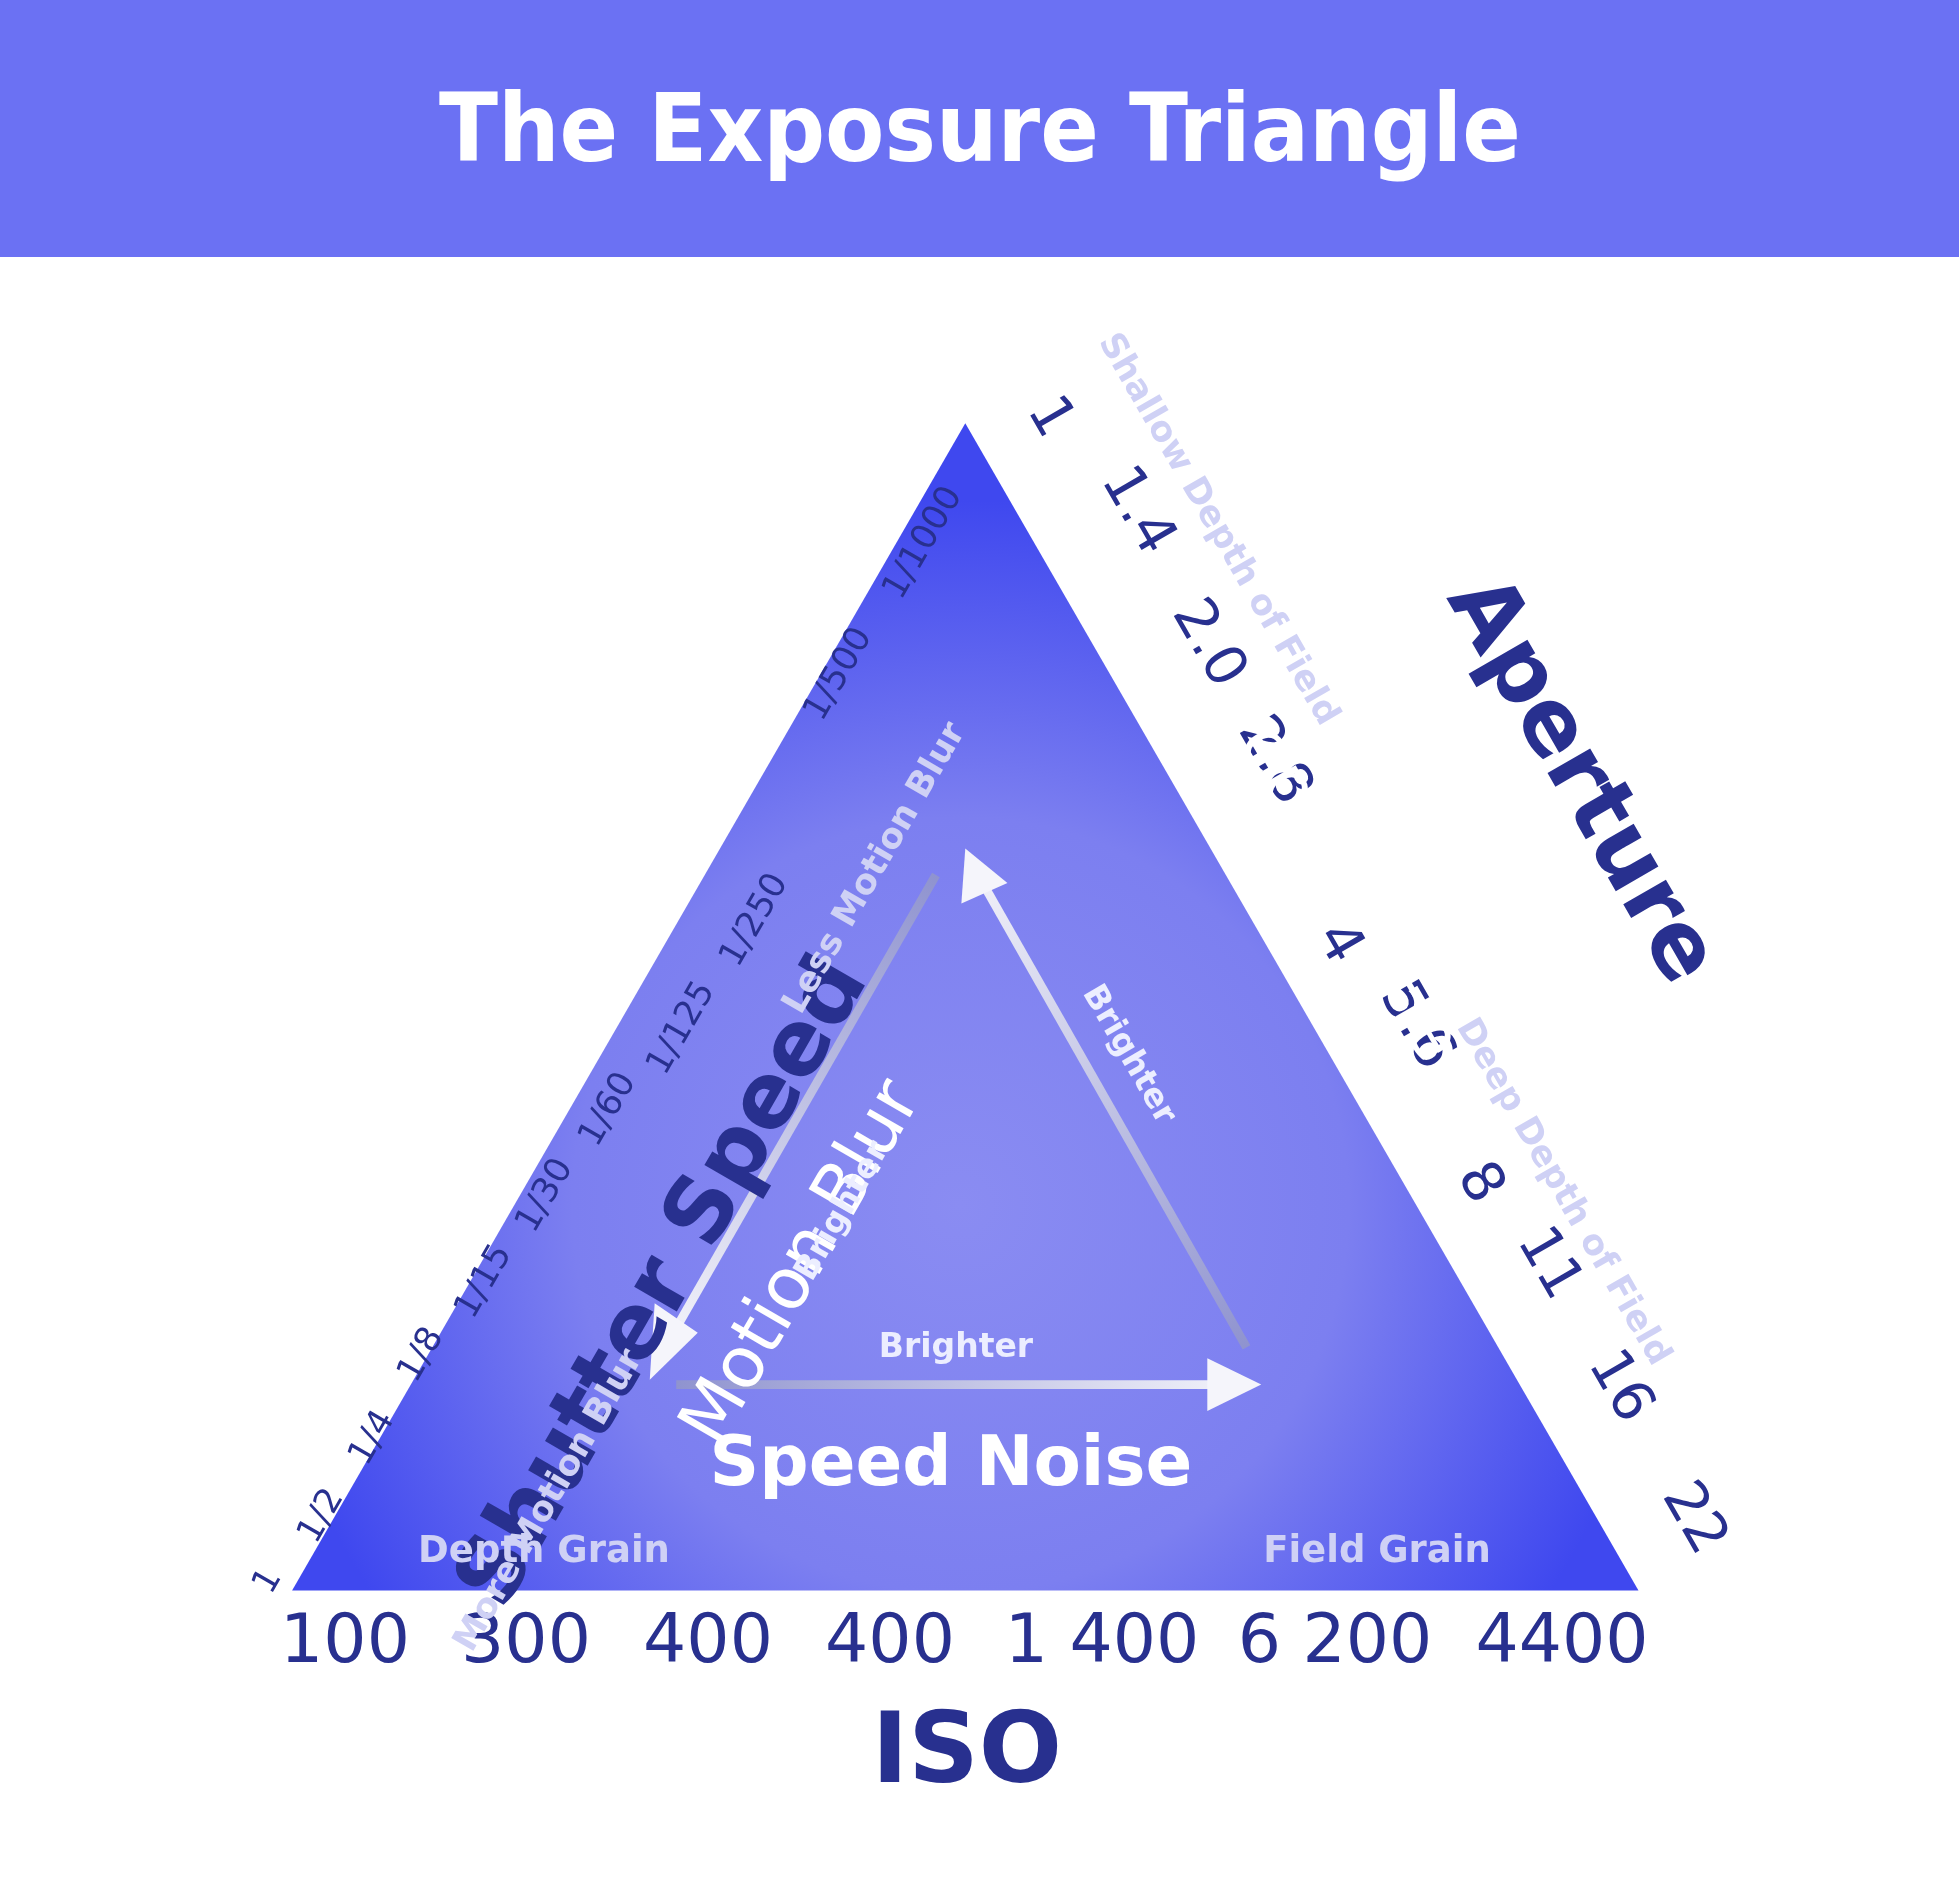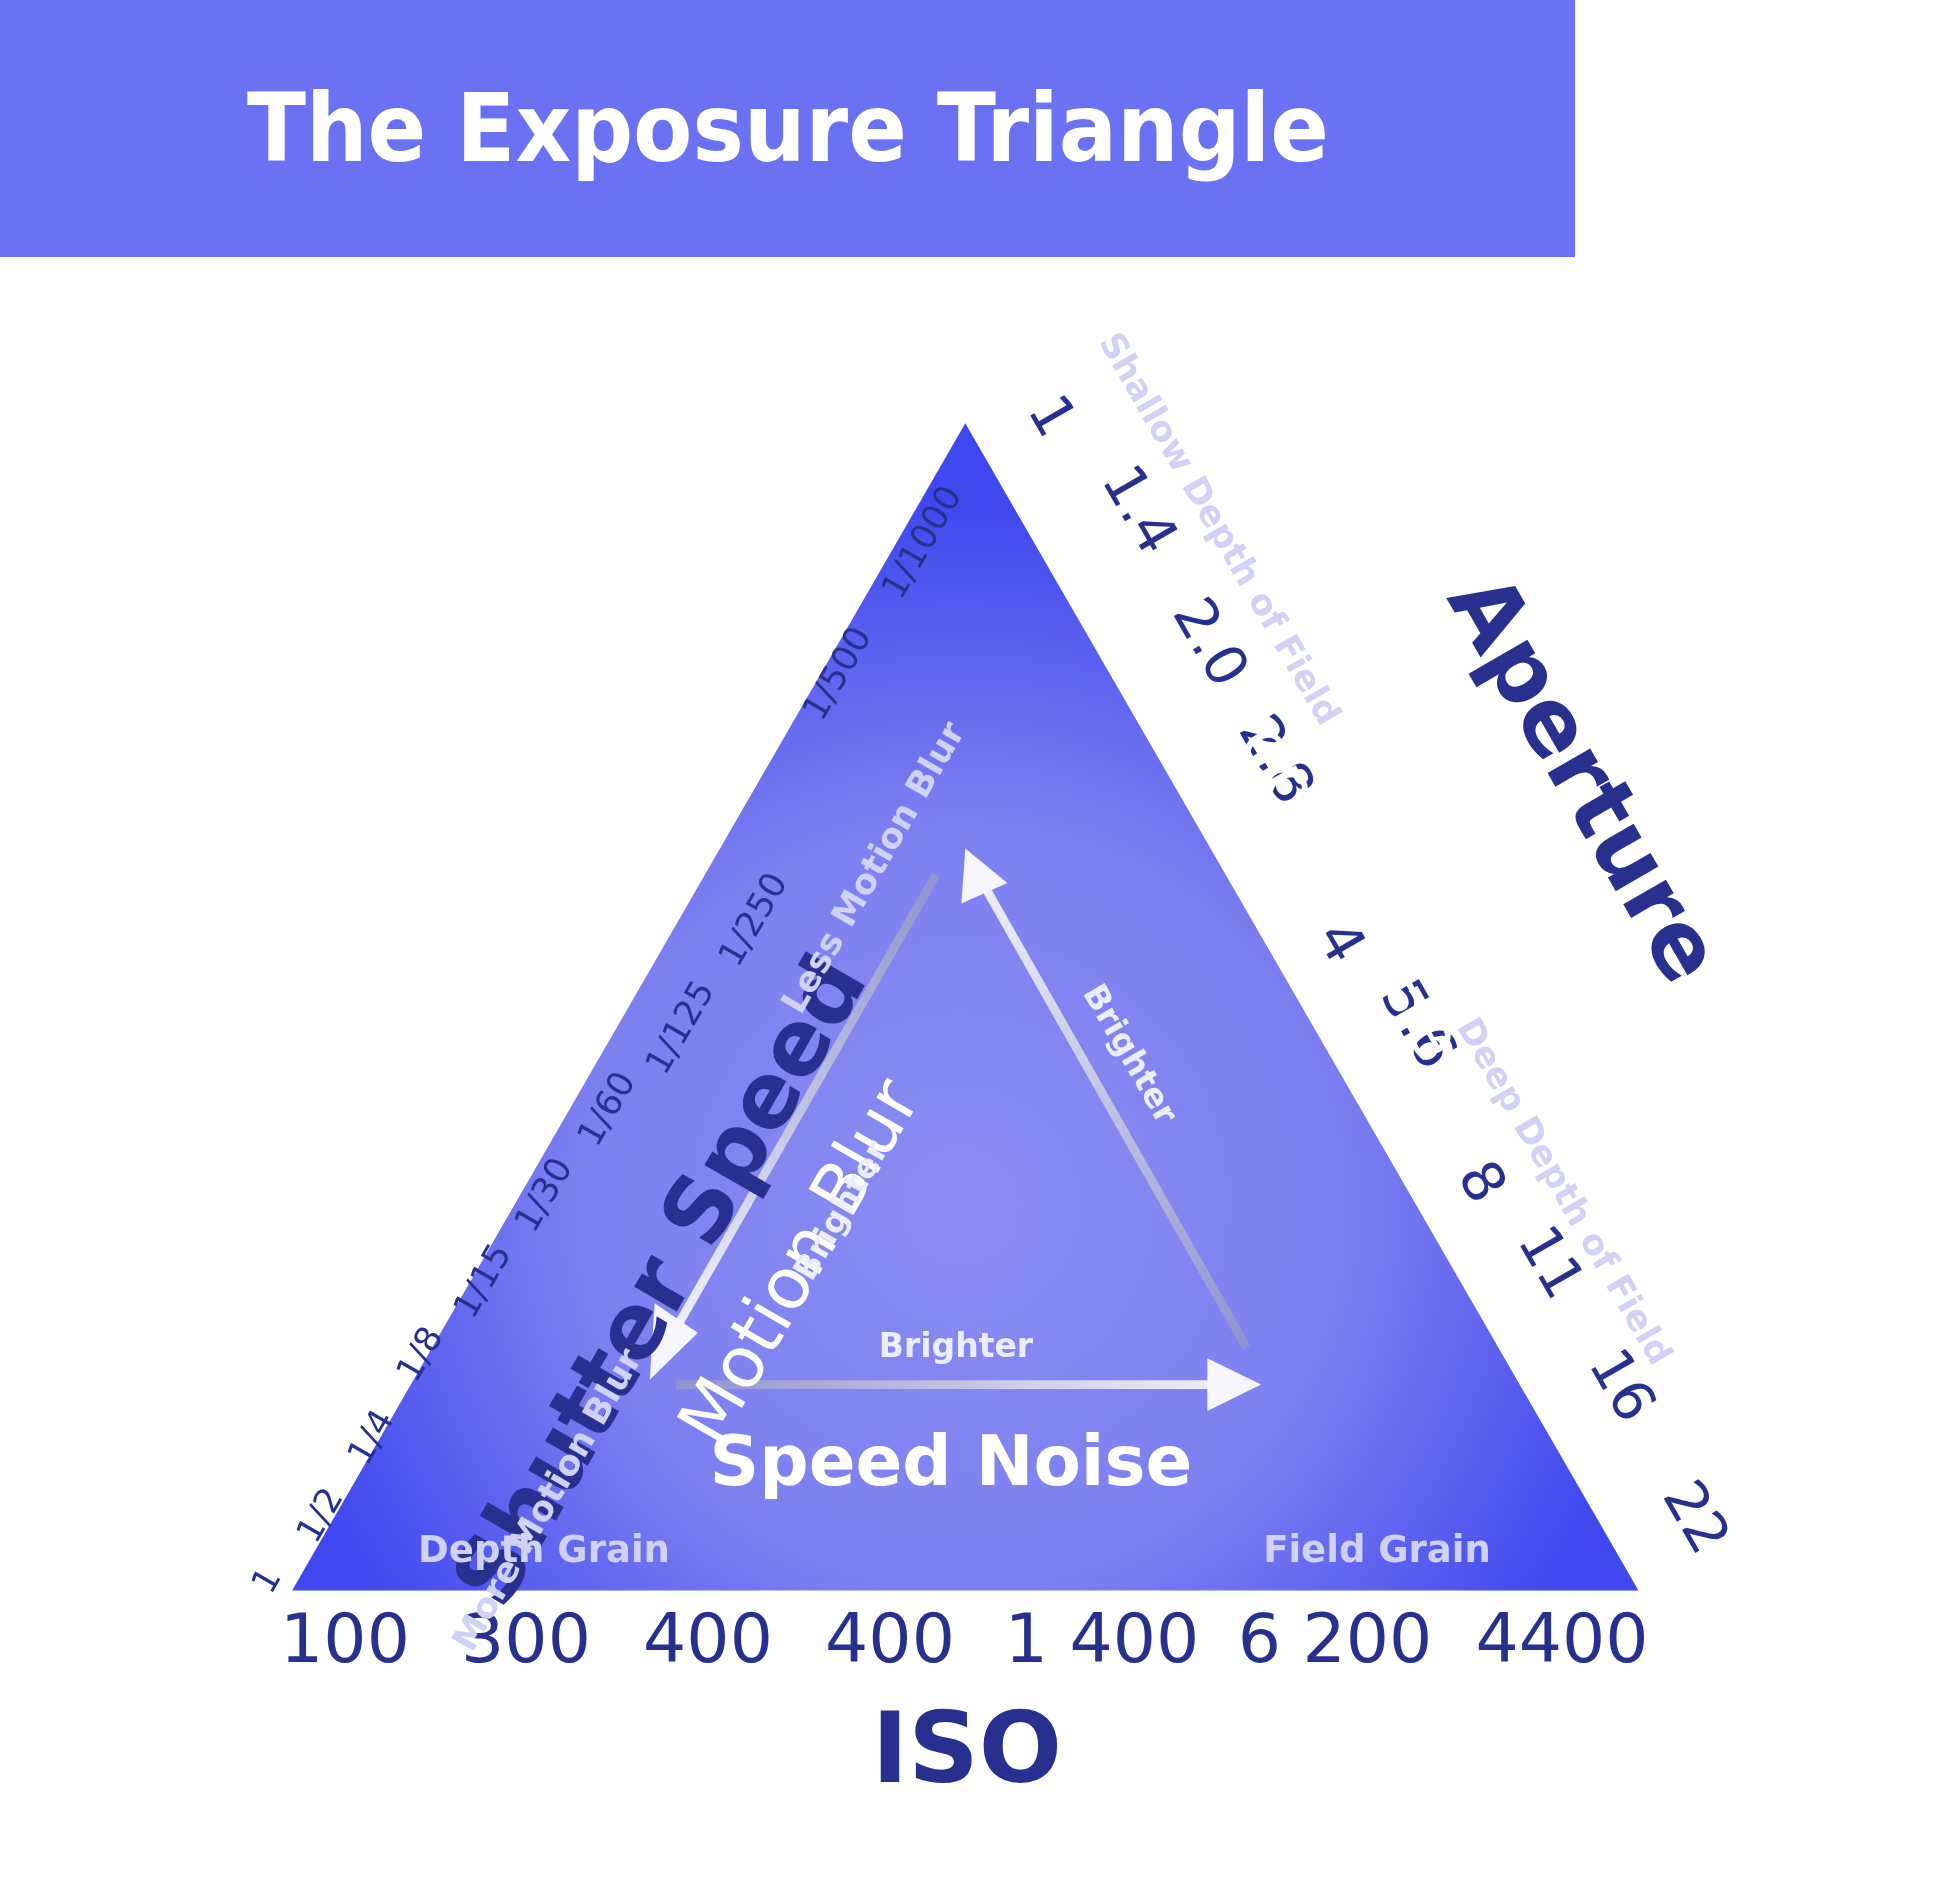--- a/index.html
+++ b/index.html
@@ -2,21 +2,21 @@
 <html><head>
   <meta charset="utf-8">
   <style>
     html, body { margin: 0; padding: 0; }
     body {
       width: 1959px; height: 1902px; position: relative; overflow: hidden;
       background: #ffffff;
       font-family: "DejaVu Sans", "Liberation Sans", sans-serif;
     }
     .header {
-      position: absolute; left: 0; top: 0; width: 1575px; height: 257px;
+      position: absolute; left: 0; top: 0; width: 1959px; height: 257px;
       background: #6b71f3;
       display: flex; align-items: center; justify-content: center;
     }
     .header h1 {
       margin: 0; color: #ffffff; font-weight: bold; font-size: 94px;
       letter-spacing: 0px; transform: scaleX(0.92);
       font-family: "DejaVu Sans", sans-serif;
     }
     svg.shapes { position: absolute; left: 0; top: 0; }
     .lbl {

